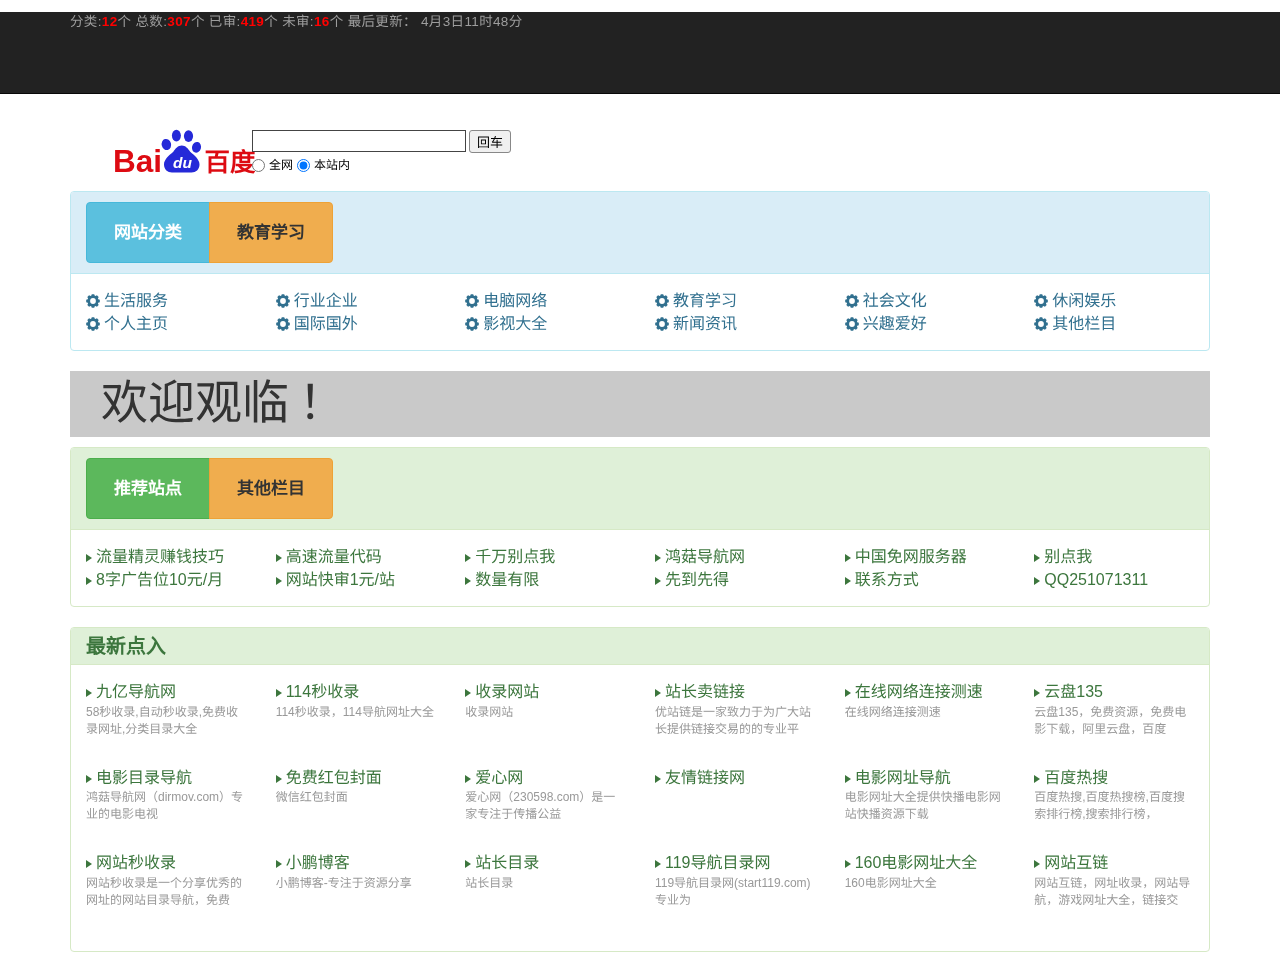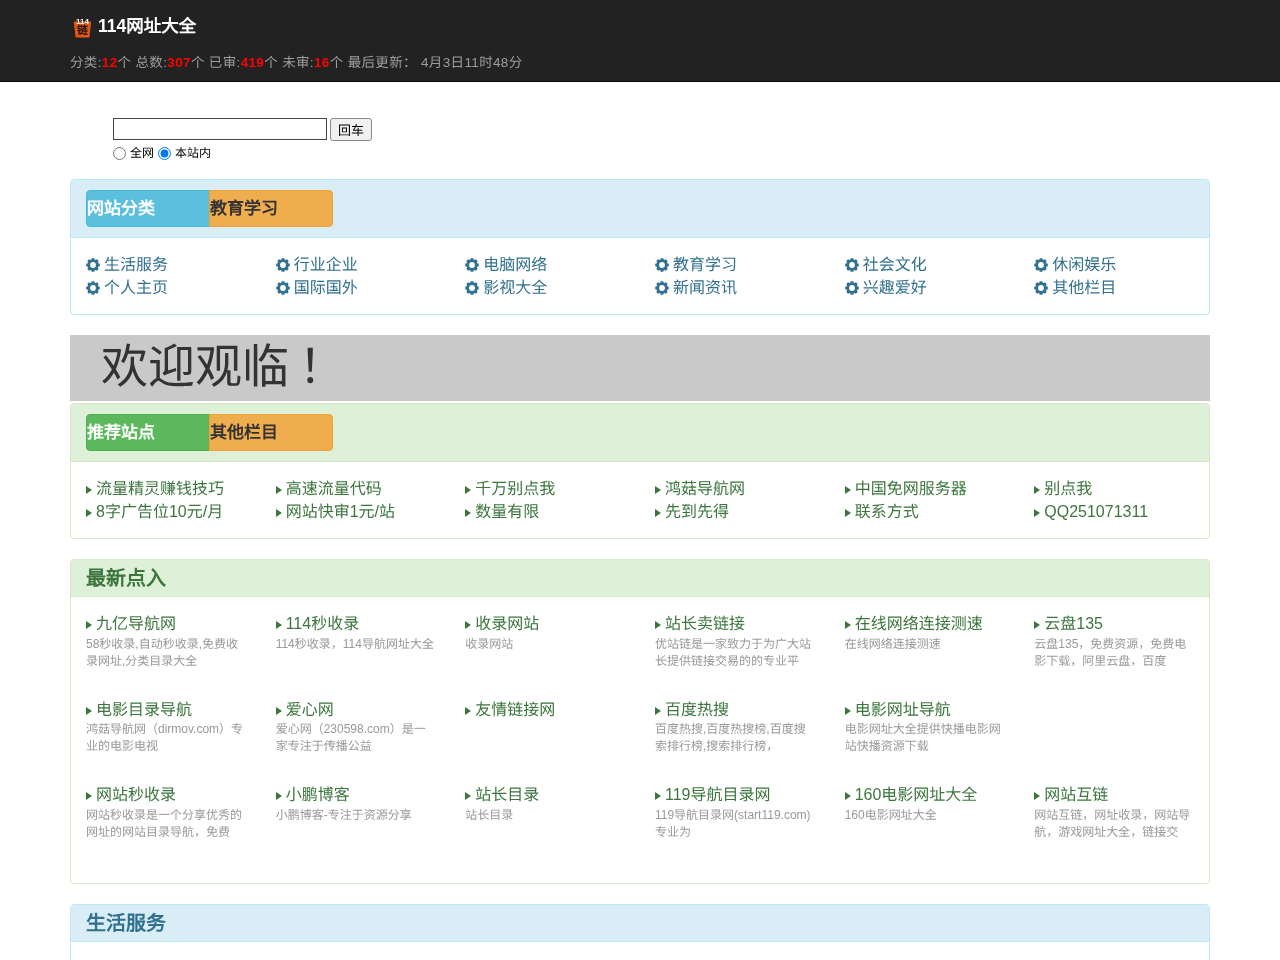--- a/index.html
+++ b/index.html
@@ -25,61 +25,70 @@
 .srow2 label{margin-right:4px}
 .clear{clear:both}
 
 .panel{border:1px solid;border-radius:4px;margin-bottom:20px;background:#fff}
 .p-info{border-color:#bce8f1}
 .p-succ{border-color:#d6e9c6}
 .phead{padding:10px 15px;border-bottom:1px solid transparent;border-radius:3px 3px 0 0}
 .p-info>.phead{background:#d9edf7;color:#31708f;border-color:#bce8f1}
 .p-succ>.phead{background:#dff0d8;color:#3c763d;border-color:#d6e9c6}
 .phead.txt{font-size:20px;font-weight:bold;line-height:16px}
-.btn{display:inline-block;padding:6px 0;width:124px;font-size:17px;font-weight:bold;line-height:23px;border:1px solid;cursor:pointer}
+.btn{display:inline-block;padding:18px 0;width:124px;text-align:center;font-size:17px;font-weight:bold;line-height:23px;border:1px solid;cursor:pointer}
 .btn-info{background:#5bc0de;border-color:#46b8da;color:#fff;border-radius:4px 0 0 4px}
 .btn-warn{background:#f0ad4e;border-color:#eea236;color:#333;border-radius:0 4px 4px 0;margin-left:-1px}
 .btn-succ{background:#5cb85c;border-color:#4cae4c;color:#fff;border-radius:4px 0 0 4px}
 .pbody{padding:15px 0}
 .row:after{content:"";display:block;clear:both}
 .col{float:left;width:16.6667%;padding:0 15px;overflow:hidden}
 
 .lnk1{height:23px;line-height:23px;font-size:16px;white-space:nowrap}
 .lnk1 a{color:#31708f}
 .lnk1 svg{vertical-align:-2px;margin-right:4px}
 .lnk2{height:23px;line-height:23px;font-size:16px;white-space:nowrap}
 .lnk2 a{color:#3c763d}
 .caret{display:inline-block;width:0;height:0;border-left:6px solid #3c763d;border-top:4.5px solid transparent;border-bottom:4.5px solid transparent;margin-right:4px;vertical-align:0px}
 
-.banner{background:#c9c9c9;height:66px;line-height:64px;font-size:47px;color:#333;padding-left:31px;margin-bottom:2px;white-space:nowrap;overflow:hidden}
+.banner{background:#c9c9c9;height:66px;line-height:64px;font-size:47px;color:#333;padding-left:31px;margin-bottom:10px;white-space:nowrap;overflow:hidden}
 
 .itmrow{height:85.5px}
 .itm .t{height:23px;line-height:23px;font-size:16px;white-space:nowrap}
 .itm .t a{color:#3c763d}
 .itm .d{font-size:12px;line-height:17.2px;color:#999;margin-top:0.5px}
 </style>
 </head>
 <body>
 <svg width="0" height="0" style="position:absolute">
     <defs>
 <path id="g" fill-rule="evenodd" d="M5.93 2.05 L6.63 0.22 L9.37 0.22 L10.07 2.05 L10.75 2.33 L12.53 1.53 L14.47 3.47 L13.67 5.25 L13.95 5.93 L15.78 6.63 L15.78 9.37 L13.95 10.07 L13.67 10.75 L14.47 12.53 L12.53 14.47 L10.75 13.67 L10.07 13.95 L9.37 15.78 L6.63 15.78 L5.93 13.95 L5.25 13.67 L3.47 14.47 L1.53 12.53 L2.33 10.75 L2.05 10.07 L0.22 9.37 L0.22 6.63 L2.05 5.93 L2.33 5.25 L1.53 3.47 L3.47 1.53 L5.25 2.33 Z M11.3 8.0 A3.3 3.3 0 1 0 4.7 8.0 A3.3 3.3 0 1 0 11.3 8.0 Z"></path>
 </defs>
   </svg>
 <div class="nav">
   <div class="container">
-    <div class="brand"><svg width="19" height="22" viewBox="0 0 19 22">
-          <path d="M0.8 5.5 L18.2 5.5 L16.4 21.5 L2.6 21.5 Z" fill="#ea5413"></path>
-          <text x="9.5" y="7.6" font-size="8" font-weight="bold" fill="#fff" text-anchor="middle" font-family="Liberation Sans">114</text>
-          <text x="9.5" y="18" font-size="11" fill="#1a1a1a" text-anchor="middle">链</text>
-        </svg>114网址大全</div>
     <div class="stats">分类:<b>12</b>个 总数:<b>307</b>个 已审:<b>419</b>个 未审:<b>16</b>个 最后更新：  4月3日11时48分</div>
   </div>
 </div>
 <div class="container">
   <div class="search">
+    <div class="slogo">
+      <svg width="142" height="52" viewBox="0 0 142 52">
+        <text x="0" y="47.5" font-size="31.5" font-weight="bold" fill="#dd0b12" font-family="Liberation Sans">Bai</text>
+        <g fill="#2529d8">
+          <ellipse cx="53.4" cy="20.5" rx="4.7" ry="5.6" transform="rotate(-15 53.4 20.5)"></ellipse>
+          <ellipse cx="63.4" cy="11.6" rx="4.5" ry="5.8"></ellipse>
+          <ellipse cx="75.5" cy="12.1" rx="4.6" ry="5.8"></ellipse>
+          <ellipse cx="83.5" cy="23.3" rx="4.5" ry="5.4" transform="rotate(15 83.5 23.3)"></ellipse>
+          <path d="M68.8 21.5 C72.5 21.5 75 24.5 77.2 27.8 C81.5 31.5 86.5 35.5 86.5 40.5 C86.5 45.5 82.8 48.5 78.5 48.5 L59 48.5 C54.7 48.5 51 45.5 51 40.5 C51 35.5 56 31.5 60.3 27.8 C62.5 24.5 65 21.5 68.8 21.5 Z"></path>
+        </g>
+        <text x="60" y="43.5" font-size="15.5" font-weight="bold" font-style="italic" fill="#fff" font-family="Liberation Sans">du</text>
+        <text x="91.5" y="46.5" font-size="25.5" font-weight="bold" fill="#dd0b12">百度</text>
+      </svg>
+    </div>
     <div class="sform">
       <div class="srow1"><input type="text" style=""><button>回车</button></div>
       <div class="srow2"><input type="radio" name="sc" style=""><label>全网</label><input type="radio" name="sc" checked="" style=""><label>本站内</label></div>
     </div>
     <div class="clear"></div>
   </div>
 
   <div class="panel p-info">
     <div class="phead"><span class="btn btn-info">网站分类</span><span class="btn btn-warn">教育学习</span></div>
     <div class="pbody">
@@ -174,34 +183,38 @@
             <div class="t"><a><i class="caret"></i>云盘135</a></div>
             <div class="d">云盘135，免费资源，免费电影下载，阿里云盘，百度</div>
           </div>
       </div>
       <div class="row itmrow">
         <div class="col itm">
             <div class="t"><a><i class="caret"></i>电影目录导航</a></div>
             <div class="d">鸿菇导航网（dirmov.com）专业的电影电视</div>
           </div>
         <div class="col itm">
+            <div class="t"><a><i class="caret"></i>免费红包封面</a></div>
+            <div class="d">微信红包封面</div>
+          </div>
+        <div class="col itm">
             <div class="t"><a><i class="caret"></i>爱心网</a></div>
             <div class="d">爱心网（230598.com）是一家专注于传播公益</div>
           </div>
         <div class="col itm">
             <div class="t"><a><i class="caret"></i>友情链接网</a></div>
             <div class="d"></div>
           </div>
         <div class="col itm">
+            <div class="t"><a><i class="caret"></i>电影网址导航</a></div>
+            <div class="d">电影网址大全提供快播电影网站快播资源下载</div>
+          </div>
+        <div class="col itm">
             <div class="t"><a><i class="caret"></i>百度热搜</a></div>
             <div class="d">百度热搜,百度热搜榜,百度搜索排行榜,搜索排行榜，</div>
-          </div>
-        <div class="col itm">
-            <div class="t"><a><i class="caret"></i>电影网址导航</a></div>
-            <div class="d">电影网址大全提供快播电影网站快播资源下载</div>
           </div>
       </div>
       <div class="row itmrow">
         <div class="col itm">
             <div class="t"><a><i class="caret"></i>网站秒收录</a></div>
             <div class="d">网站秒收录是一个分享优秀的网址的网站目录导航，免费</div>
           </div>
         <div class="col itm">
             <div class="t"><a><i class="caret"></i>小鹏博客</a></div>
             <div class="d">小鹏博客-专注于资源分享</div>

